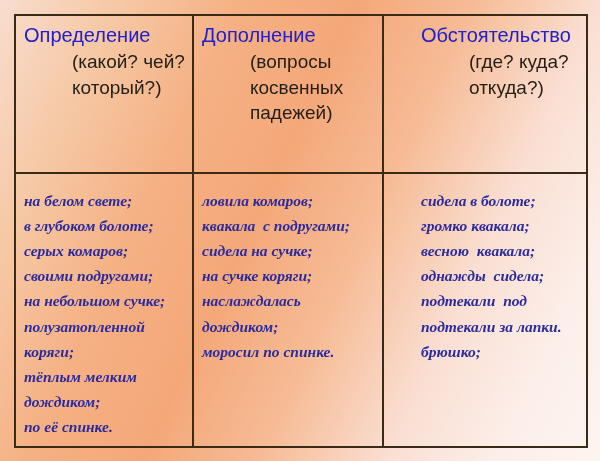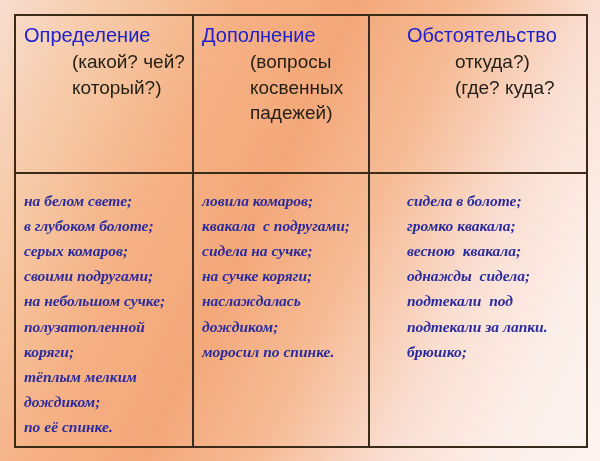--- a/index.html
+++ b/index.html
@@ -63,21 +63,21 @@
   }
 
   .cell {
     box-sizing: border-box;
     padding: 6px 8px 4px 8px;
     overflow: hidden;
   }
 
   
   .col-1 { width: 178px; border-right: 2px solid #3a2a18; }
-  .col-2 { width: 176px; border-right: 2px solid #3a2a18; }
+  .col-2 { width: 190px; border-right: 2px solid #3a2a18; }
   .col-3 { flex: 1 1 auto; padding-left: 37px; }
 
   
   .header-title {
     color: #2020cc;
     font-family: "Liberation Sans", sans-serif;
     font-size: 20px;
     font-weight: 400;
     line-height: 1.35;
     white-space: nowrap;
@@ -130,22 +130,22 @@
         <div class="header-sub">
           <div>(вопросы</div>
           <div>косвенных</div>
           <div>падежей)</div>
         </div>
       </div>
 
       <div class="cell col-3">
         <div class="header-title">Обстоятельство</div>
         <div class="header-sub">
+          <div>(где? куда?</div>
           <div>откуда?)</div>
-          <div>(где? куда?</div>
         </div>
       </div>
 
     </div>
 
     <div class="table-row" id="body-row">
 
       <div class="cell col-1">
         <ul class="phrase-list">
           <li>на белом свете;</li>

